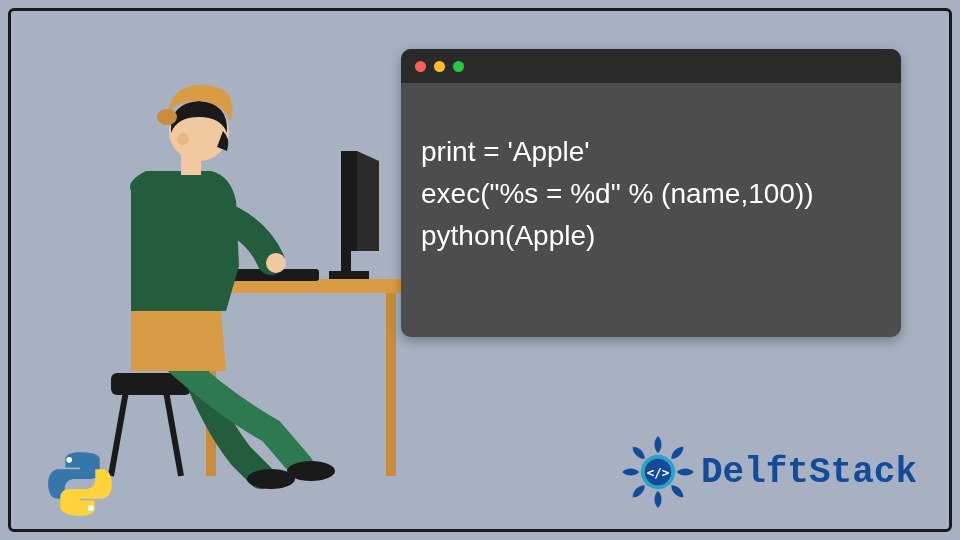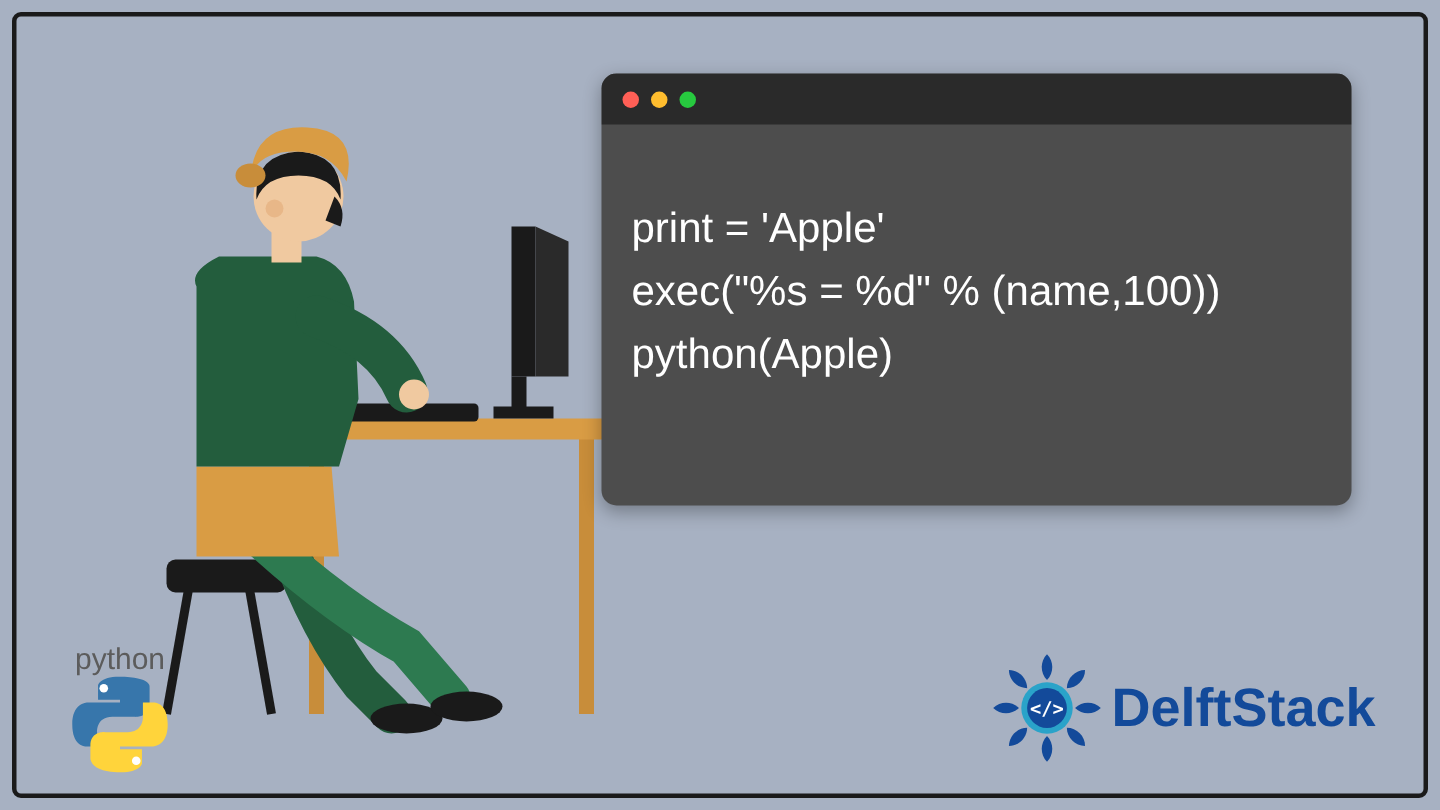--- a/index.html
+++ b/index.html
@@ -75,21 +75,21 @@
   
   .delft {
     position: absolute;
     right: 32px;
     bottom: 18px;
     display: flex;
     align-items: center;
     gap: 4px;
   }
   .delft-text {
-    font-family: Liberation Sans, sans-serif;
+    font-family: Liberation Mono, monospace;
     font-size: 36px;
     font-weight: bold;
     color: #134a9a;
   }
 </style>
 </head>
 <body>
 
 <div class="frame">
 
@@ -142,21 +142,20 @@
       <div class="dot red"></div>
       <div class="dot yellow"></div>
       <div class="dot green"></div>
     </div>
     <div class="code-body"><span>print = 'Apple'</span>
 <span>exec("%s = %d" % (name,100))</span>
 <span>python(Apple)</span></div>
   </div>
 
   <div class="python-logo">
-    <div class="txt">python</div>
     <svg width="70" height="70" viewBox="0 0 110 110">
       <path d="M54 5c-20 0-22 9-22 9v15h23v3H23S5 30 5 55s16 23 16 23h10V63s-1-16 16-16h24s15 1 15-14V16S89 5 54 5z" fill="#3776ab"></path>
       <circle cx="38" cy="17" r="4.5" fill="#fff"></circle>
       <path d="M56 105c20 0 22-9 22-9V81H55v-3h32s18 2 18-23-16-23-16-23H79v15s1 16-16 16H39s-15-1-15 14v12s-3 16 32 16z" fill="#ffd43b"></path>
       <circle cx="72" cy="93" r="4.5" fill="#fff"></circle>
     </svg>
   </div>
 
   <div class="delft">
     <svg width="78" height="78" viewBox="0 0 100 100">

